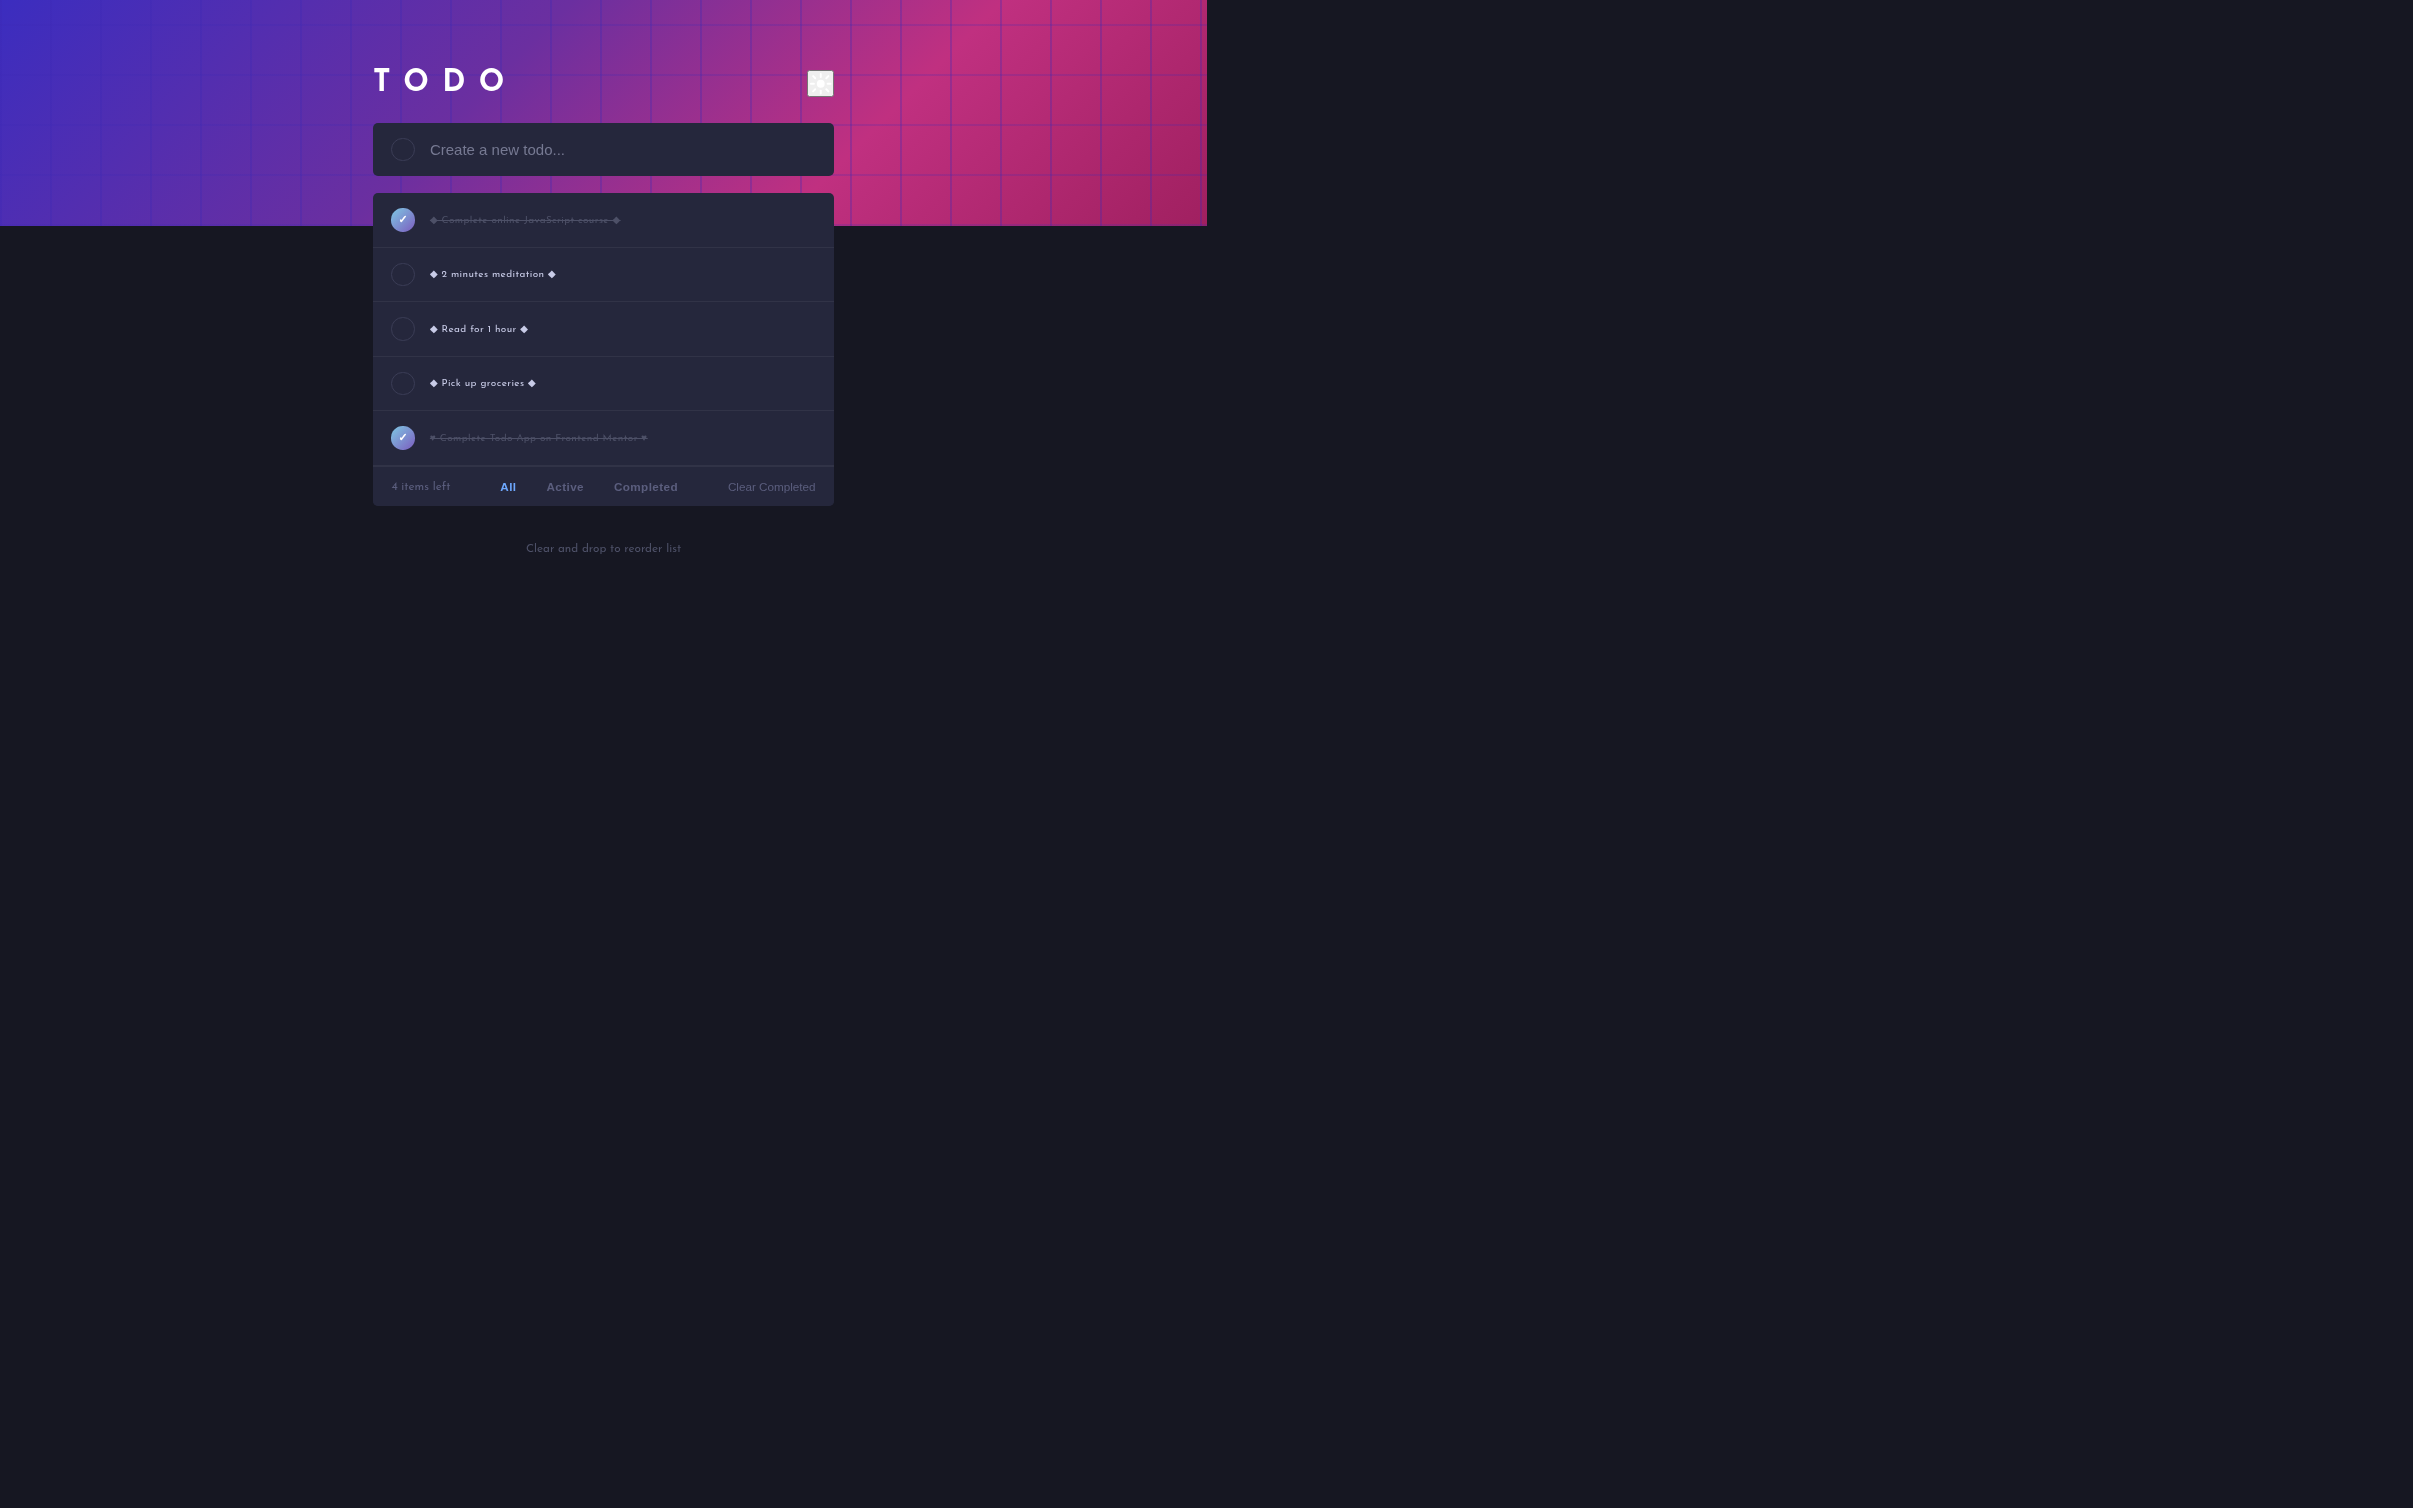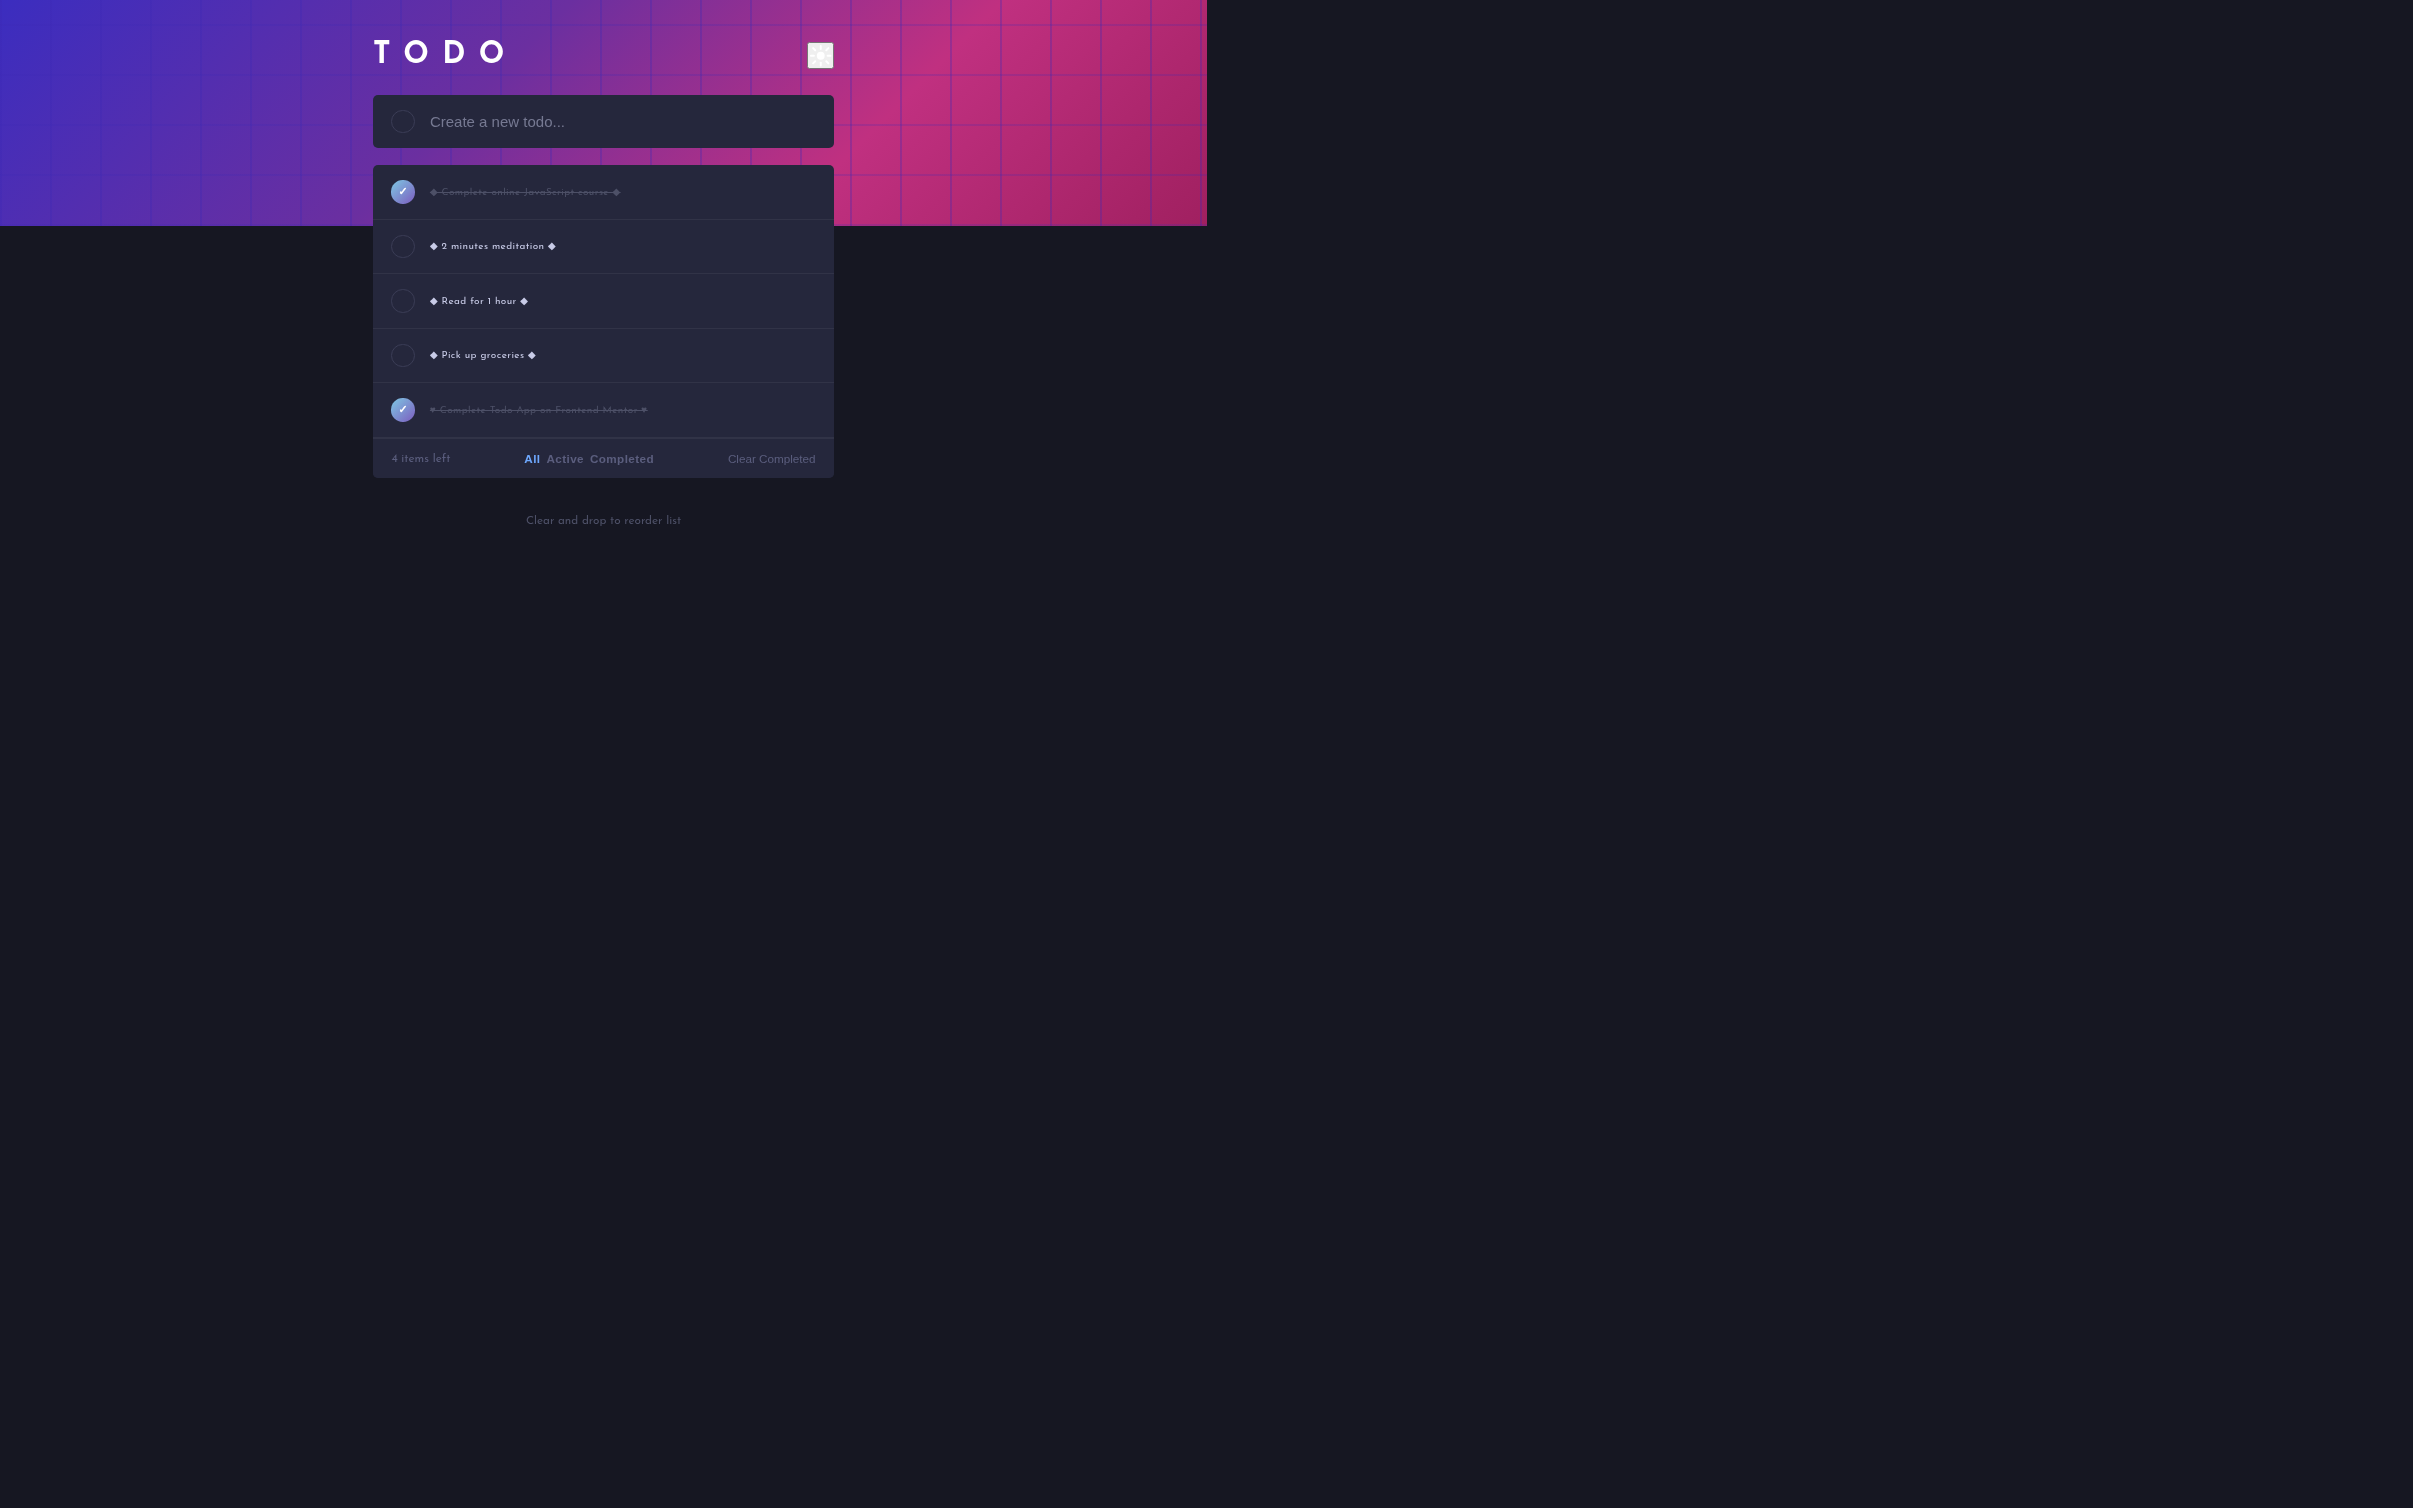--- a/index.html
+++ b/index.html
@@ -59,21 +59,21 @@
       height: calc(100% - 226px);
       background-color: #161722;
       z-index: 0;
     }
 
     .container {
       position: relative;
       z-index: 1;
       max-width: 461px;
       margin: 0 auto;
-      padding-top: 40px;
+      padding-top: 68px;
     }
 
     .header {
       display: flex;
       justify-content: space-between;
       align-items: center;
       margin-bottom: 23.5px;
     }
 
     .app-title {
@@ -198,21 +198,21 @@
       background-color: #25273c;
     }
 
     .items-left {
       color: #5b5e7e;
       font-size: 11.7px;
     }
 
     .filter-btns {
       display: flex;
-      gap: 6px;
+      gap: 30px;
     }
 
     .filter-btn {
       background: none;
       border: none;
       color: #5b5e7e;
       font-size: 11.7px;
       font-weight: 700;
       cursor: pointer;
       letter-spacing: 0.4px;

